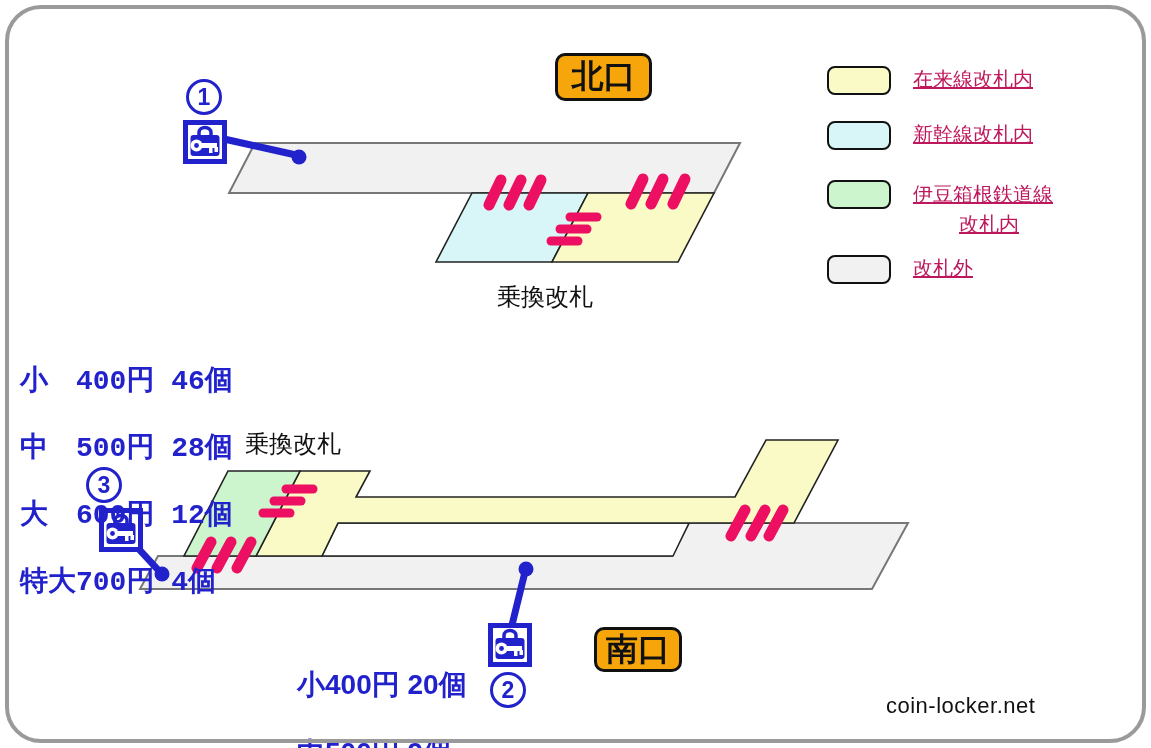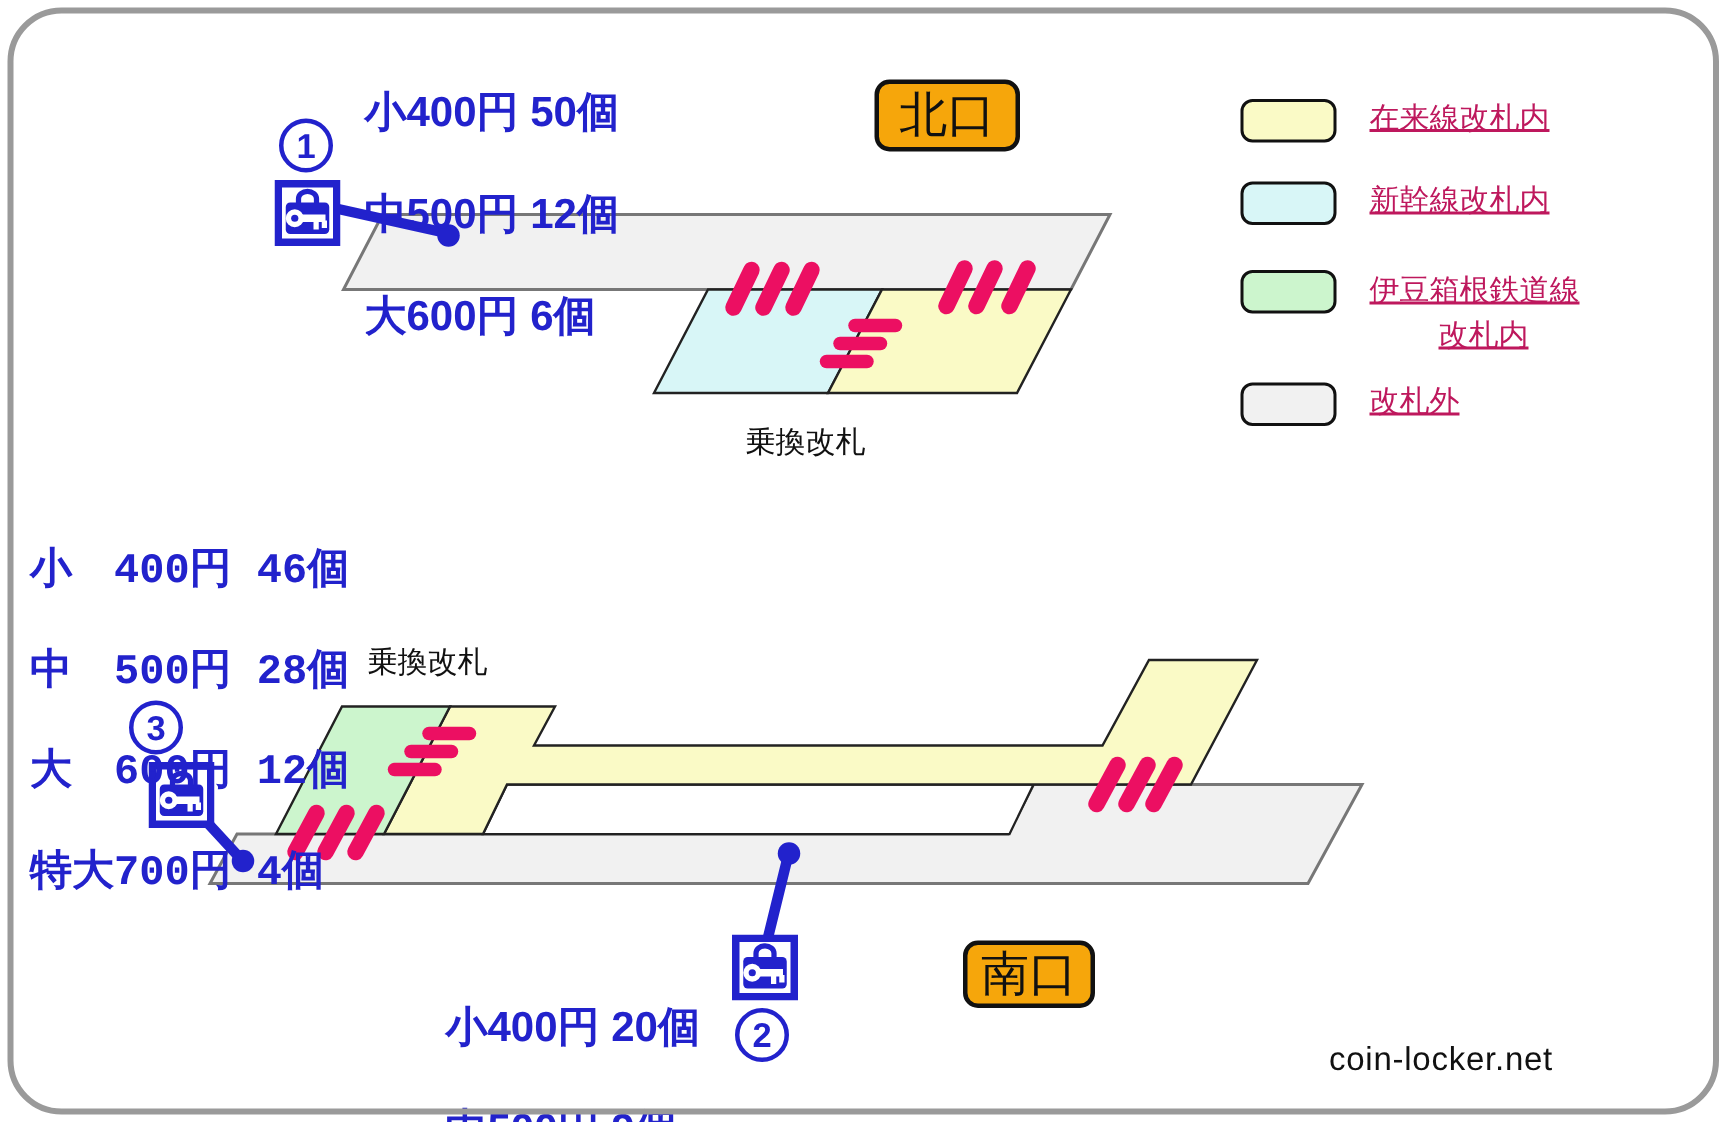--- a/index.html
+++ b/index.html
@@ -10,24 +10,24 @@
   .abs{position:absolute;}
   svg.map{position:absolute;left:0;top:0;}
   .shape{stroke:#222;stroke-width:1.6px;}
   .shape-gray{stroke:#777;stroke-width:2px;}
   .shape-white{stroke:#222;stroke-width:1.5px;}
   .gate line{stroke-linecap:round;}
   .leader line{stroke-linecap:round;}
   .price-block{white-space:pre;}
   .price-line{font-size:28px;font-weight:600;color:#2222CC;height:32px;line-height:32px;}
   .price-line.tight{height:31px;line-height:31px;font-family:Liberation Mono, monospace;}
-  .gate-label{font-size:20px;color:#111;white-space:nowrap;}
+  .gate-label{font-size:24px;color:#111;white-space:nowrap;}
   .exit-badge{display:flex;align-items:center;justify-content:center;
               border:3px solid #111;border-radius:10px;color:#111;
-              font-size:32px;font-weight:normal;white-space:nowrap;margin-left:28px;}
+              font-size:32px;font-weight:bold;white-space:nowrap;}
   .circled{width:30px;height:30px;border:3px solid #2222CC;border-radius:50%;
            background:#fff;color:#2222CC;font-size:23px;font-weight:600;
            display:flex;align-items:center;justify-content:center;}
   .legend-label{font-size:20px;color:#be185d;line-height:30px;white-space:nowrap;text-decoration:underline;}
   .swatch{width:60px;height:25px;border:2px solid #111;border-radius:8px;}
   .watermark{font-size:22px;color:#111;letter-spacing:.5px;white-space:nowrap;}
 </style>
 </head>
 <body>
 
@@ -125,42 +125,37 @@
       <rect x="17" y="23" width="17" height="5" fill="#ffffff"></rect>
       <rect x="26" y="27" width="3.5" height="6" fill="#ffffff"></rect>
       <rect x="31.5" y="27" width="3.5" height="5" fill="#ffffff"></rect>
     </svg>
   </div>
 
   <div class="abs circled" style="left:186px;top:79px">1</div>
   <div class="abs circled" style="left:490px;top:672px">2</div>
   <div class="abs circled" style="left:86px;top:467px">3</div>
 
-  <div class="abs price-block" style="left:243px;top:23px">
-    <div class="price-line">小400円 50個</div>
-    <div class="price-line">中500円 12個</div>
-    <div class="price-line">大600円 6個</div>
-  </div>
   <div class="abs price-block" style="left:297px;top:633px">
     <div class="price-line">小400円 20個</div>
     <div class="price-line">中500円 9個</div>
     
   </div>
   <div class="abs price-block" style="left:20px;top:330px">
     <div class="price-line tight">小　400円 46個</div>
     <div class="price-line tight">中　500円 28個</div>
     <div class="price-line tight">大　600円 12個</div>
     <div class="price-line tight">特大700円 4個</div>
   </div>
 
   <div class="abs gate-label" style="left:497px;top:281px">乗換改札</div>
   <div class="abs gate-label" style="left:245px;top:428px">乗換改札</div>
 
   <div class="abs exit-badge" style="left: 555px; top: 53px; width: 91px; height: 42px; background-color: rgb(246, 166, 11);">北口</div>
-  <div class="abs exit-badge" style="left: 614px; top: 627px; width: 82px; height: 39px; background-color: rgb(246, 166, 11); text-align: center;">南口</div>
+  <div class="abs exit-badge" style="left: 594px; top: 627px; width: 82px; height: 39px; background-color: rgb(246, 166, 11); text-align: center;">南口</div>
 
   <div>
     <span class="abs swatch" style="left: 827px; top: 66px; background-color: rgb(250, 250, 198);"></span>
     <div class="abs legend-label" style="left:913px;top:64px">在来線改札内</div>
 
     <span class="abs swatch" style="left: 827px; top: 121px; background-color: rgb(216, 246, 247);"></span>
     <div class="abs legend-label" style="left:913px;top:119px">新幹線改札内</div>
 
     <span class="abs swatch" style="left: 827px; top: 180px; background-color: rgb(204, 245, 205);"></span>
     <div class="abs legend-label" style="left:913px;top:179px">伊豆箱根鉄道線</div>

